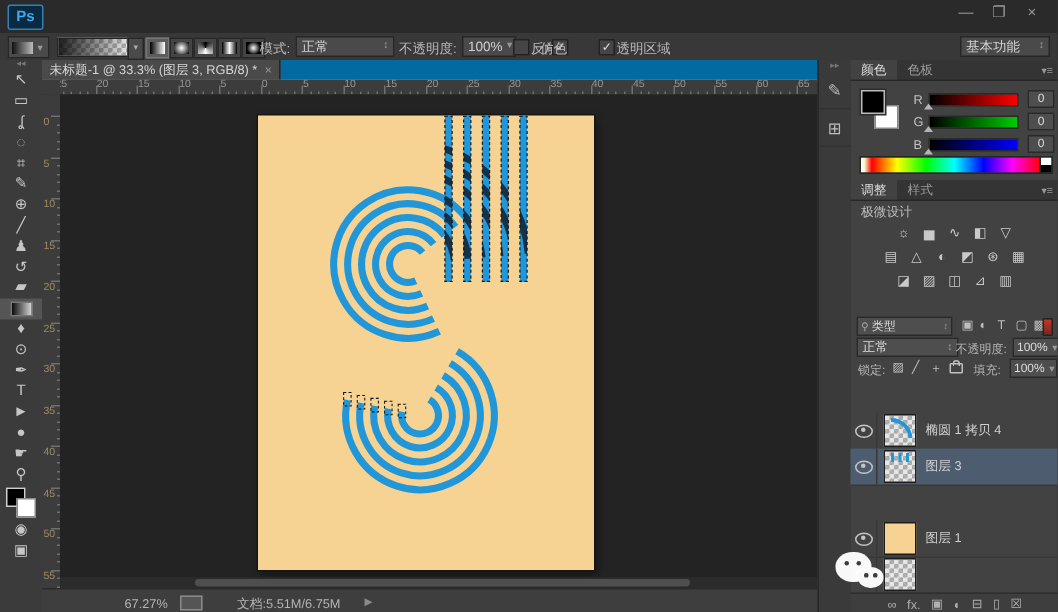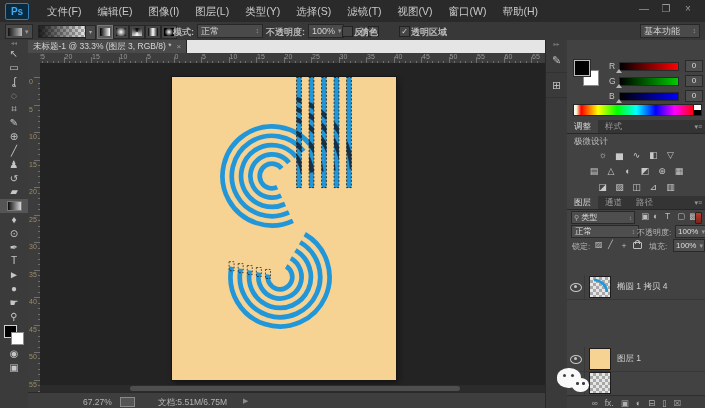--- a/index.html
+++ b/index.html
@@ -9,21 +9,21 @@
   
   #menubar{left:0;top:0;width:705px;height:22px;background:#2a2a2a;border-bottom:1px solid #1d1d1d;display:flex;align-items:center;}
   #pslogo{margin-left:5px;width:22px;height:15px;background:#0a2a3f;border:1px solid #2f81b7;color:#41a9f1;
           font-size:10px;font-weight:bold;display:flex;align-items:center;justify-content:center;border-radius:2px;}
   #menu-items{display:flex;margin-left:10px;}
   .menu-item{font-size:10.5px;color:#c9c9c9;padding:0 8px;line-height:22px;white-space:nowrap;cursor:default;}
   #winbtns{position:absolute;right:6px;top:0;display:flex;}
   .winbtn{width:22px;height:16px;font-size:10px;color:#9a9a9a;display:flex;align-items:center;justify-content:center;}
   
   #optionsbar{left:0;top:22px;width:705px;height:18px;background:#383838;border-bottom:1px solid #282828;font-size:9px;}
-  .opt-label{position:absolute;top:4px;color:#b9b9b9;font-weight:bold;}
+  .opt-label{position:absolute;top:4px;color:#b9b9b9;}
   .opt-box{position:absolute;top:2px;height:12px;background:#4a4a4a;border:1px solid #272727;color:#d2d2d2;
            font-size:9px;line-height:12px;padding:0 3px;display:flex;justify-content:space-between;align-items:center;}
   .updn{color:#999;font-size:7px;margin-left:3px;}
   .checker{background-image:linear-gradient(45deg,#a8a8a8 25%,transparent 25%,transparent 75%,#a8a8a8 75%),
            linear-gradient(45deg,#a8a8a8 25%,#e6e6e6 25%,#e6e6e6 75%,#a8a8a8 75%);
            background-size:6px 6px;background-position:0 0,3px 3px;background-color:#e6e6e6;}
   #toolpreset{left:5px;top:2px;width:26px;height:13px;background:#4a4a4a;border:1px solid #272727;display:flex;align-items:center;}
   #toolpreset .mini{width:14px;height:8px;margin-left:2px;background:linear-gradient(90deg,#111,#bbb);}
   #grad-preview{left:38px;top:3px;width:46px;height:11px;border:1px solid #222;}
   #grad-preview .fill{position:absolute;left:0;top:0;width:100%;height:100%;background:linear-gradient(90deg,rgba(10,10,10,.9),rgba(10,10,10,0));}
@@ -36,21 +36,21 @@
   #toolbar{left:0;top:40px;width:28px;height:368px;background:#3b3b3b;border-right:1px solid #2d2d2d;}
   #toolbar-grip{height:7px;color:#777;font-size:6px;text-align:center;line-height:7px;}
   .tool{width:28px;height:13.8px;display:flex;align-items:center;justify-content:center;font-size:10px;color:#c6c6c6;cursor:default;}
   .tool.sel{background:#555;color:#fff;}
   .tool .gradicon{width:13px;height:8px;background:linear-gradient(90deg,#0c0c0c,#d8d8d8);border:1px solid #777;}
   #fgbg{width:28px;height:24px;position:relative;}
   #fgbg .fg{position:absolute;left:4px;top:2px;width:11px;height:11px;background:#000;border:1px solid #cfcfcf;}
   #fgbg .bg{position:absolute;left:11px;top:9px;width:11px;height:11px;background:#fff;border:1px solid #8a8a8a;}
   
   #docarea{left:28px;top:40px;width:517px;height:368px;background:#303030;}
-  #tabbar{left:0;top:0;width:517px;height:13px;background:#e5e5e5;border-bottom:2px solid #f0abfc;}
+  #tabbar{left:0;top:0;width:517px;height:13px;background:#0369a1;border-bottom:2px solid #f0abfc;}
   #doctab{position:absolute;left:0;top:0;height:13px;background:#4a4a4a;border-right:1px solid #262626;display:flex;align-items:center;padding:0 5px;}
   #doctab .t{font-size:8.5px;color:#d6d6d6;white-space:nowrap;}
   #doctab .x{font-size:8px;color:#9a9a9a;margin-left:5px;}
   #rulercorner{left:0;top:13px;width:12px;height:10px;background:#3c3c3c;border-right:1px solid #2c2c2c;border-bottom:1px solid #2c2c2c;}
   #hruler{left:12px;top:13px;width:505px;height:10px;background:#3c3c3c;border-bottom:1px solid #2c2c2c;overflow:hidden;}
   #vruler{left:0;top:23px;width:12px;height:329px;background:#3c3c3c;border-right:1px solid #2c2c2c;overflow:hidden;}
   .tick{position:absolute;background:#6f6f6f;}
   .rlabel{position:absolute;font-size:7px;color:#969696;}
   .rlabel.v{color:#9d8c66;}
   #viewport{left:12px;top:23px;width:505px;height:322px;background:#232323;overflow:hidden;}
@@ -122,32 +122,20 @@
   #wxlogo .b2:after{content:"";position:absolute;left:4px;top:4px;width:2.5px;height:2.5px;background:#3e3e3e;border-radius:50%;box-shadow:6px 0 0 #3e3e3e;}
   #wmtext{font-size:21px;font-weight:bold;color:#fff;letter-spacing:1px;white-space:nowrap;}
 </style>
 </head>
 <body>
 
 <div id="app">
 
   <div id="menubar" class="abs">
     <div id="pslogo">Ps</div>
-    <div id="menu-items">
-        <div class="menu-item">文件(F)</div>
-        <div class="menu-item">编辑(E)</div>
-        <div class="menu-item">图像(I)</div>
-        <div class="menu-item">图层(L)</div>
-        <div class="menu-item">类型(Y)</div>
-        <div class="menu-item">选择(S)</div>
-        <div class="menu-item">滤镜(T)</div>
-        <div class="menu-item">视图(V)</div>
-        <div class="menu-item">窗口(W)</div>
-        <div class="menu-item">帮助(H)</div>
-      </div>
     <div id="winbtns">
         <div class="winbtn">—</div>
         <div class="winbtn">❐</div>
         <div class="winbtn">×</div>
       </div>
   </div>
 
   <div id="optionsbar" class="abs">
     <div id="toolpreset" class="abs">
         <span class="mini"></span>
@@ -532,20 +520,25 @@
     <div id="cstrip" class="abs">
       <div class="grip">▸▸</div>
       <div id="cicons">
           <div class="cicon">✎</div>
           <div class="cicon">⊞</div>
         </div>
     </div>
     <div id="panelcol" class="abs">
 
       <div id="colorpanel" class="abs">
+        <div class="phead" id="color-tabs">
+            <span class="ptab on">颜色</span>
+            <span class="ptab">色板</span>
+            <span class="pmenu">▾≡</span>
+          </div>
         <span id="cp-fg"></span>
         <span id="cp-bg"></span>
         <div id="channels">
             <div class="chrow" style="top: 20px;">
               <span class="lab">R</span>
               <span class="track" style="background: linear-gradient(90deg, rgb(0, 0, 0), rgb(255, 0, 0));"></span>
               <span class="thumbtri"></span>
               <span class="val">0</span>
             </div>
             <div class="chrow" style="top: 35px;">
@@ -592,26 +585,20 @@
               <span class="adjicon">◪</span>
               <span class="adjicon">▨</span>
               <span class="adjicon">◫</span>
               <span class="adjicon">⊿</span>
               <span class="adjicon">▥</span>
             </div>
           </div>
       </div>
 
       <div id="layerspanel" class="abs">
-        <div class="phead" id="layer-tabs">
-            <span class="ptab on">图层</span>
-            <span class="ptab">通道</span>
-            <span class="ptab">路径</span>
-            <span class="pmenu">▾≡</span>
-          </div>
         <div id="lp-filter">
           <div id="lp-search">
             <span class="mag">⚲</span>
             <span>类型</span>
               <span class="ud">↕</span>
           </div>
           <div id="flticons">
               <span class="fltico" style="left: 74px;">▣</span>
               <span class="fltico" style="left: 86px;">◐</span>
               <span class="fltico" style="left: 98px;">T</span>
@@ -648,20 +635,33 @@
               <span class="eyebox">
                 <span class="eye"></span>
               </span>
               <span class="lthumb checker">
                 <svg width="20" height="20">
                   <path d="M4 3 A 13 13 0 0 1 17 15" fill="none" stroke="#2196d8" stroke-width="2.6"></path>
                 </svg>
               </span>
               <span class="lname">椭圆 1 拷贝 4</span>
             </div>
+            <div class="lrow sel" style="top: 48px;">
+              <span class="eyebox">
+                <span class="eye"></span>
+              </span>
+              <span class="lthumb checker">
+                <svg width="20" height="20">
+                  <rect x="4" y="1" width="2" height="6" fill="#2196d8"></rect>
+                  <rect x="9" y="1" width="2" height="6" fill="#2196d8"></rect>
+                  <rect x="14" y="1" width="2" height="6" fill="#2196d8"></rect>
+                </svg>
+              </span>
+              <span class="lname">图层 3</span>
+            </div>
             <div class="lrow" style="top: 96px;">
               <span class="eyebox">
                 <span class="eye"></span>
               </span>
               <span class="lthumb" style="background: rgb(246, 210, 147);"></span>
               <span class="lname">图层 1</span>
             </div>
             <div class="lrow" style="top: 120px;">
               <span class="eyebox">
                 <span class="eye"></span>

